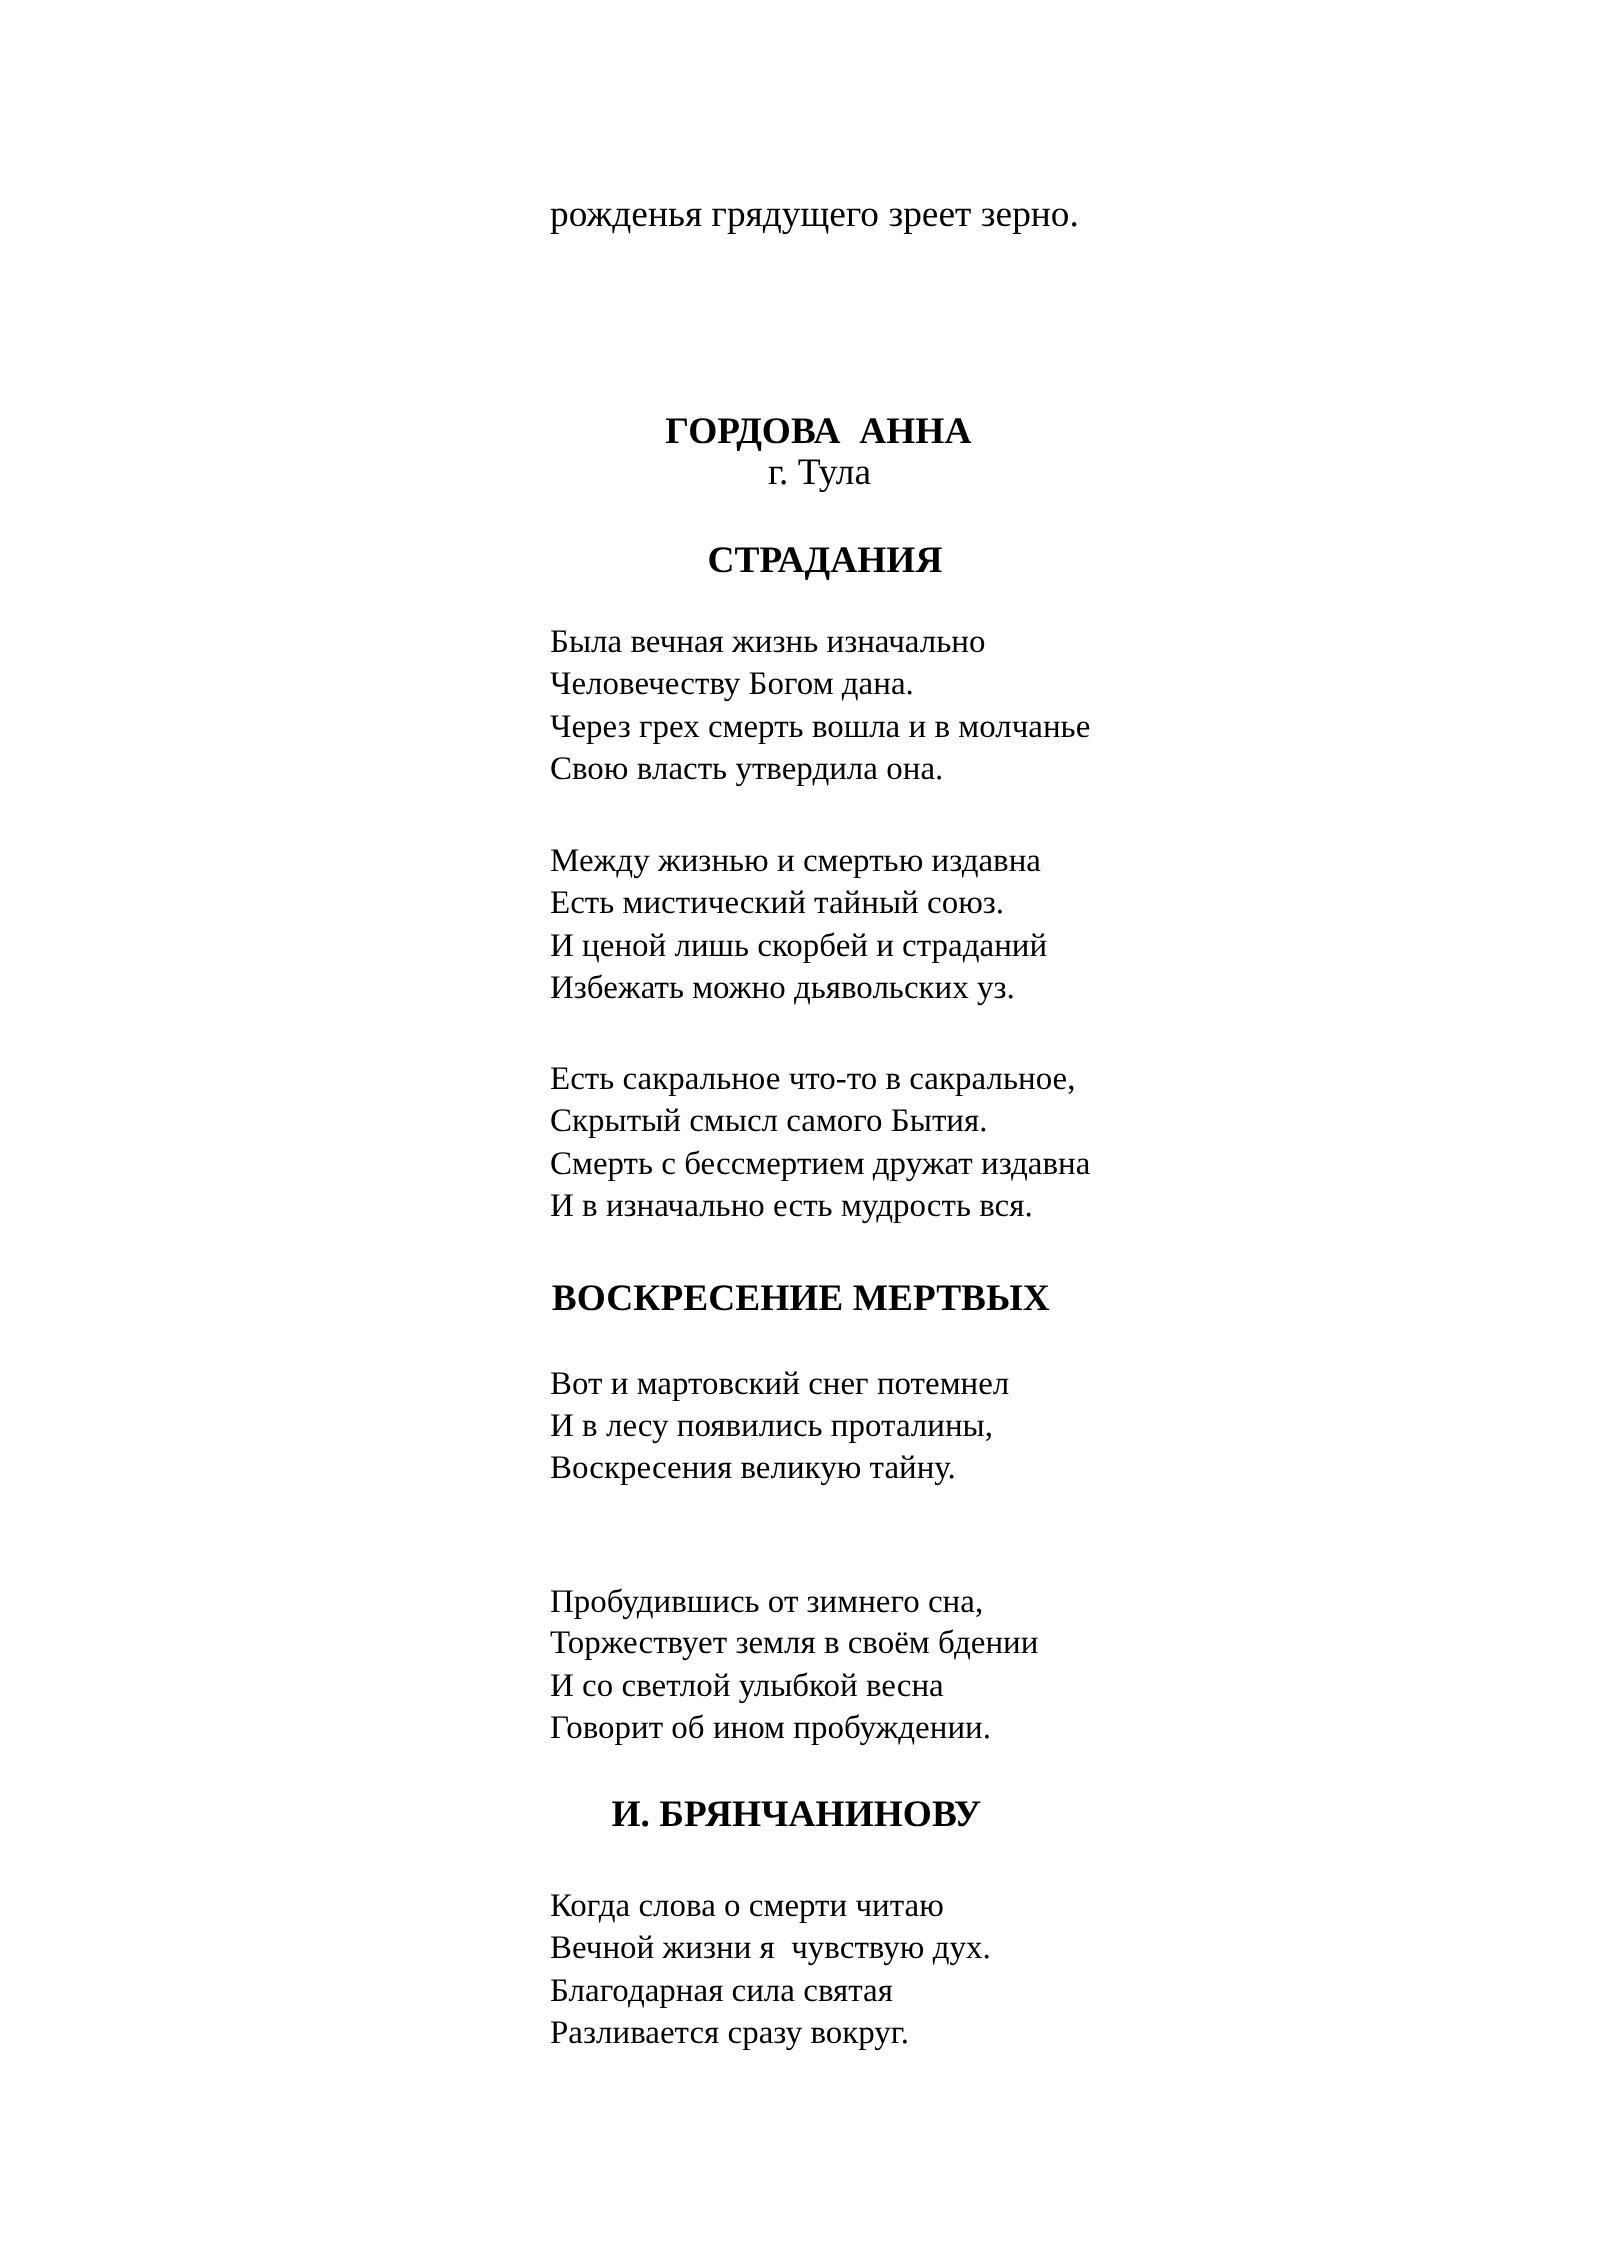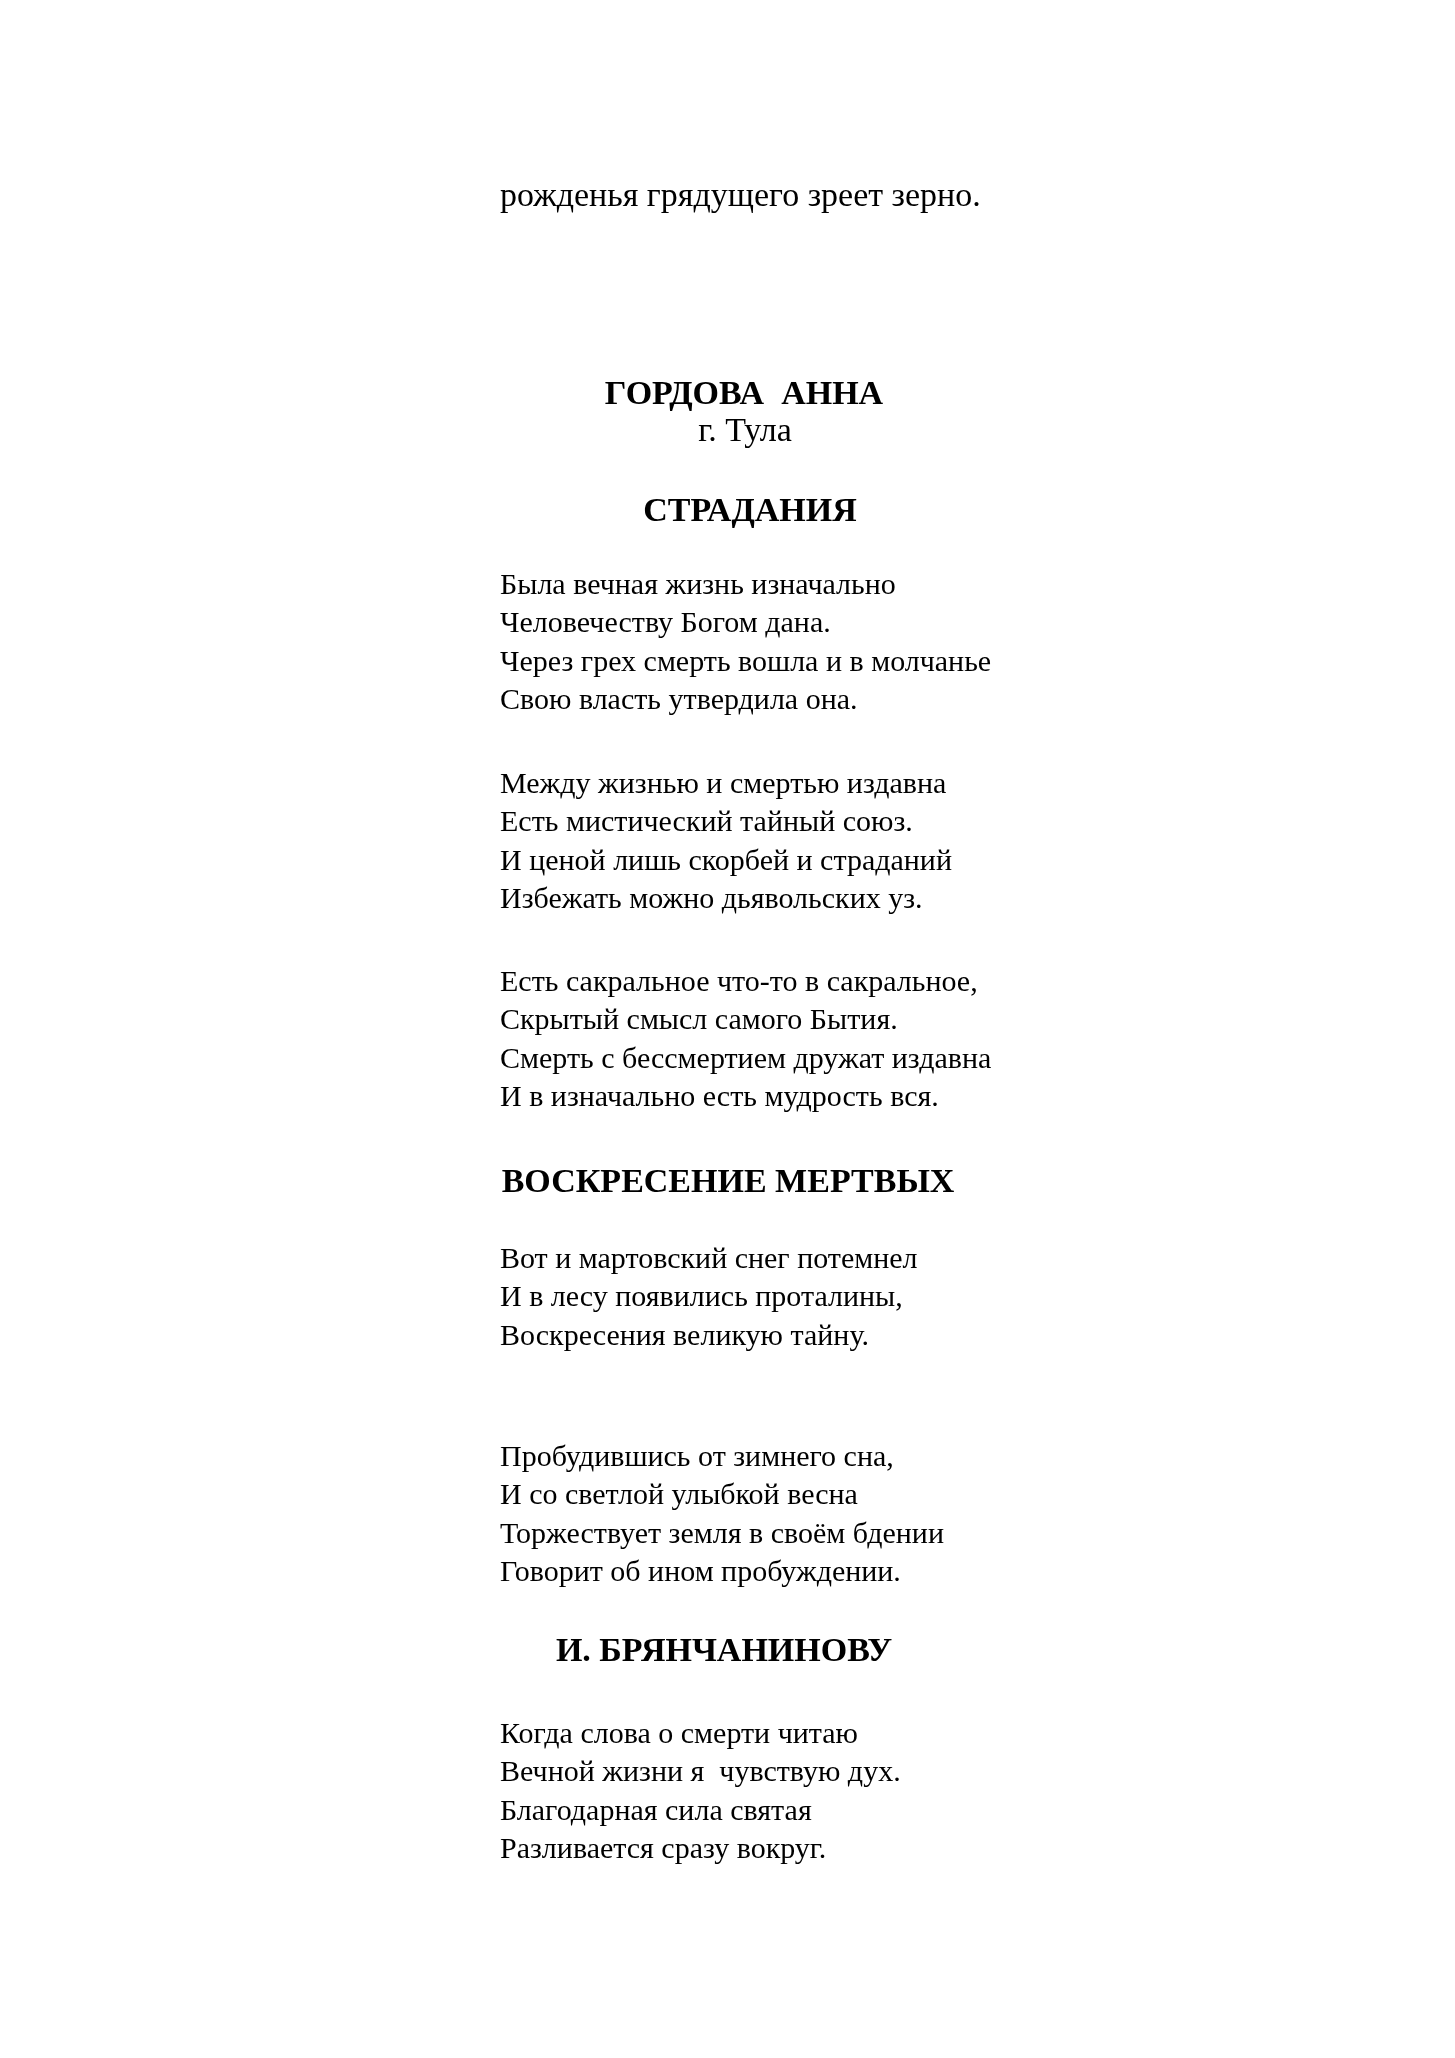--- a/index.html
+++ b/index.html
@@ -82,22 +82,22 @@
   <div class="line h-center bold" style="top:1162px; left:711px">ВОСКРЕСЕНИЕ МЕРТВЫХ</div>
 
   <div class="stanza" style="top:1239px">
     <div class="pline">Вот и мартовский снег потемнел</div>
     <div class="pline">И в лесу появились проталины,</div>
     <div class="pline">Воскресения великую тайну.</div>
   </div>
 
   <div class="stanza" style="top:1437px">
     <div class="pline">Пробудившись от зимнего сна,</div>
+    <div class="pline">Торжествует земля в своём бдении</div>
     <div class="pline">И со светлой улыбкой весна</div>
-    <div class="pline">Торжествует земля в своём бдении</div>
     <div class="pline">Говорит об ином пробуждении.</div>
   </div>
 
   <div class="line h-center bold" style="top:1631px; left:707px">И. БРЯНЧАНИНОВУ</div>
 
   <div class="stanza" style="top:1714px">
     <div class="pline">Когда слова о смерти читаю</div>
     <div class="pline">Вечной жизни я  чувствую дух.</div>
     <div class="pline">Благодарная сила святая</div>
     <div class="pline">Разливается сразу вокруг.</div>

